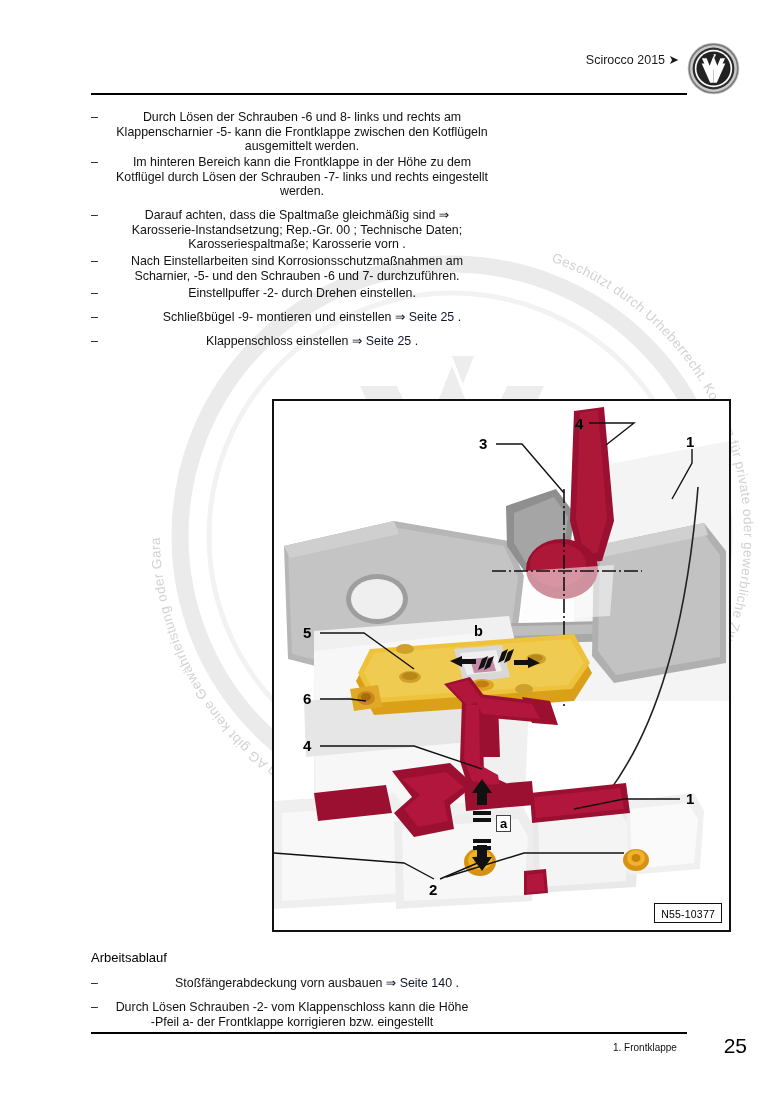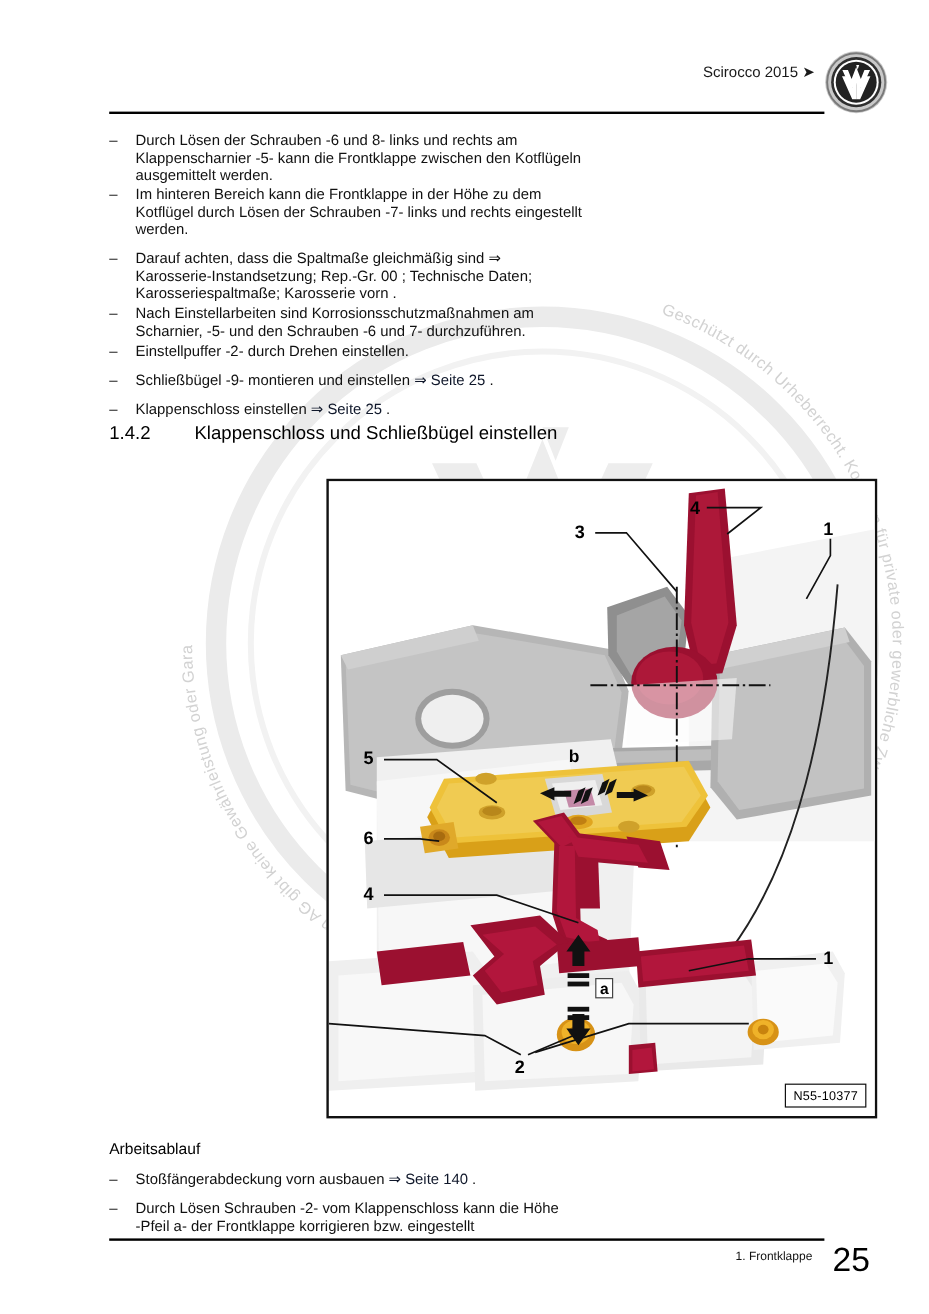--- a/index.html
+++ b/index.html
@@ -30,21 +30,21 @@
   .vw-logo-hdr{
     position:absolute;right:33px;top:41px;width:55px;height:55px;
   }
 
   
   .content{position:absolute;left:0;top:0;width:774px;height:1095px;z-index:2;}
   .bullet{
     position:absolute;font-size:12.4px;line-height:14.6px;color:#111;
   }
   .bullet .dash{position:absolute;left:0;top:0;width:14px;}
-  .bullet .btxt{display:block;margin-left:22px;}
+  .bullet .btxt{display:block;margin-left:22px;text-align:center;}
   .lnk{color:#0f172a;white-space:nowrap;}
 
   .sec-head{
     position:absolute;left:91px;top:353px;font-size:15.5px;color:#000;
     white-space:nowrap;
   }
   .sec-num{display:inline-block;width:71px;}
 
   
   .figure{
@@ -65,21 +65,21 @@
   }
   .mk-box{
     position:absolute;background:#fff;border:1px solid #444;
     font-size:13px;font-weight:bold;padding:0 3px;line-height:15px;
   }
 
   
   .sub-head{position:absolute;left:91px;top:950px;font-size:13px;}
   .foot-rule{position:absolute;left:91px;top:1032px;width:596px;height:2px;background:#000;}
   .foot-left{position:absolute;left:613px;top:1042px;font-size:10px;color:#111;}
-  .foot-page{position:absolute;right:49px;top:1034px;font-size:28px;color:#000;}
+  .foot-page{position:absolute;right:27px;top:1034px;font-size:21px;color:#000;}
 </style>
 </head>
 <body>
 
 <div class="page">
 
   <div class="wm-wrap">
     <svg width="660" height="660" viewBox="0 0 660 660">
       <defs>
         <path id="wmcircle" d="M330,330 m-292,0 a292,292 0 1,1 584,0 a292,292 0 1,1 -584,0"></path>
@@ -151,23 +151,20 @@
     <div class="bullet" style="left:91px;top:310px;width:420px;">
       <span class="dash">–</span>
       <span class="btxt"><span>Schließbügel -9- montieren und einstellen </span><a class="lnk">⇒ Seite 25</a><span> .</span></span>
     </div>
 
     <div class="bullet" style="left:91px;top:334px;width:420px;">
       <span class="dash">–</span>
       <span class="btxt"><span>Klappenschloss einstellen </span><a class="lnk">⇒ Seite 25</a><span> .</span></span>
     </div>
 
-    <div class="sec-head">
-      <span class="sec-num">1.4.2</span><span>Klappenschloss und Schließbügel einstellen</span>
-    </div>
 
     <div class="sub-head">Arbeitsablauf</div>
 
     <div class="bullet" style="left:91px;top:976px;width:430px;">
       <span class="dash">–</span>
       <span class="btxt"><span>Stoßfängerabdeckung vorn ausbauen </span><a class="lnk">⇒ Seite 140</a><span> .</span></span>
     </div>
 
     <div class="bullet" style="left:91px;top:1000px;width:380px;">
       <span class="dash">–</span>

